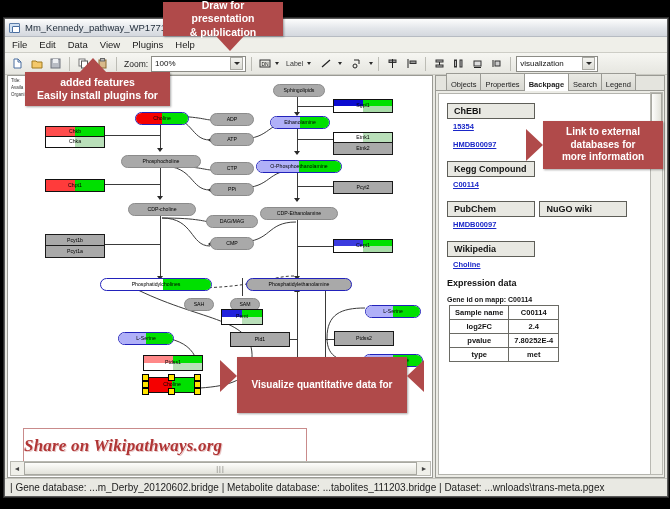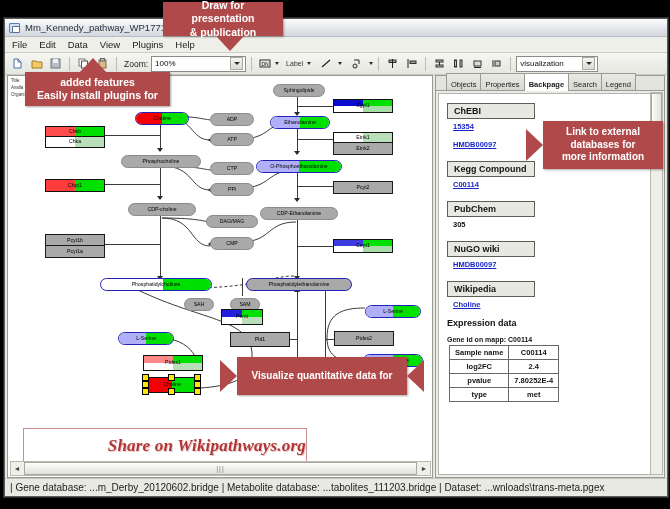--- a/index.html
+++ b/index.html
@@ -86,21 +86,21 @@
   .arrow-l{position:absolute;width:0;height:0;border-top:3px solid transparent;border-bottom:3px solid transparent;border-right:4px solid #2a2a2a;}
   .curve{position:absolute;}
   .curve svg{display:block;overflow:visible;}
 
   .selhandle{position:absolute;width:5px;height:5px;background:#ffe500;border:1px solid #000;z-index:9;}
 
   .titleblock{position:absolute;left:3px;top:2px;font-size:4.5px;color:#333;line-height:1.5;}
 
   
   .sharebox{position:absolute;left:15px;top:352px;width:282px;height:33px;background:#fff;border:1px solid #c98b8b;
-            display:flex;align-items:center;justify-content:flex-end;}
+            display:flex;align-items:center;justify-content:flex-start;}
   .sharebox span{font-size:17px;font-style:italic;font-weight:bold;color:#b03535;
                  text-shadow:1px 1px 0 #e9c8c8;font-family:"Liberation Serif",serif;letter-spacing:.2px;}
 
   
   .callout{position:absolute;background:#b04a4a;color:#fff;font-weight:bold;text-align:center;
            display:flex;align-items:center;justify-content:center;z-index:40;line-height:1.25;
            box-shadow:1px 1px 2px rgba(0,0,0,.35);}
   .co-text{padding:0 7px;}
   .tri{position:absolute;width:0;height:0;z-index:40;}
   .tri-down{border-left:14px solid transparent;border-right:14px solid transparent;border-top:15px solid #b04a4a;}
@@ -543,21 +543,20 @@
         <div class="panelbody">
           <div class="dbhead">ChEBI</div>
           <a class="dblink" href="#">15354</a>
 
           <a class="dblink" href="#">HMDB00097</a>
 
           <div class="dbhead">Kegg Compound</div>
           <a class="dblink" href="#">C00114</a>
 
           <div class="dbhead">PubChem</div>
-          <span class="dbplain">305</span>
 
           <div class="dbhead">NuGO wiki</div>
           <a class="dblink" href="#">HMDB00097</a>
 
           <div class="dbhead">Wikipedia</div>
           <a class="dblink" href="#">Choline</a>
 
           <div class="exprhead">Expression data</div>
           <div class="geneid">Gene id on mapp: C00114</div>
 
@@ -612,21 +611,21 @@
 
   <div class="callout" style="left:543px;top:121px;width:120px;height:48px;font-size:10px;">
     <div class="co-text">
       <div>Link  to external</div>
       <div>databases  for</div>
       <div>more information</div>
     </div>
   </div>
   <div class="tri tri-right" style="left:526px;top:129px;"></div>
 
-  <div class="callout" style="left:237px;top:357px;width:170px;height:38px;font-size:10px;">
+  <div class="callout" style="left:237px;top:357px;width:170px;height:56px;font-size:10px;">
     <div class="co-text">
       <div>Visualize quantitative data  for</div>
     </div>
   </div>
   <div class="tri tri-right" style="left:220px;top:360px;"></div>
   <div class="tri tri-left" style="left:407px;top:360px;"></div>
 
 </div>
 
 </body></html>

